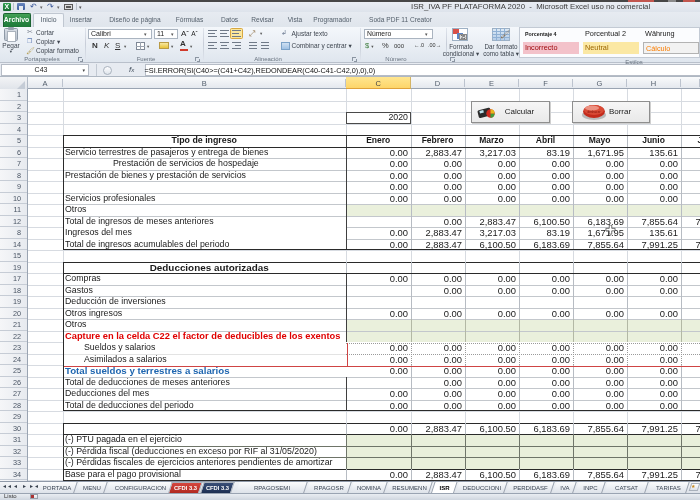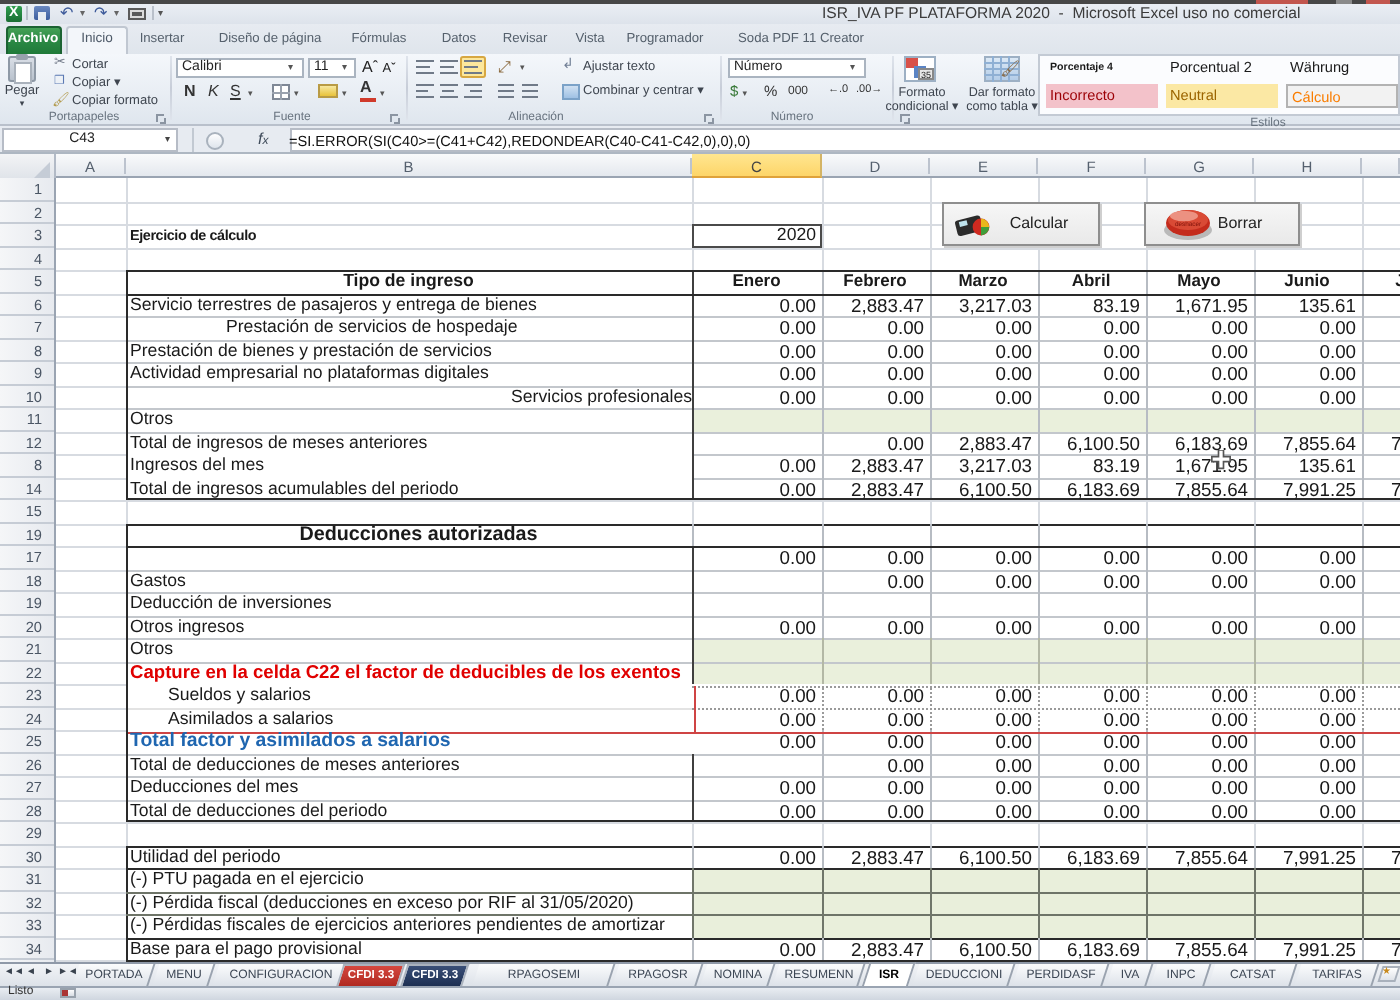--- a/index.html
+++ b/index.html
@@ -390,21 +390,20 @@
 <div style="position:absolute;left:518.5px;top:468.5px;height:11.5px;width:0;border-left:1px solid #b7bcc3;"></div>
 <div style="position:absolute;left:572.5px;top:422.5px;height:11.5px;width:0;border-left:1px solid #b7bcc3;"></div>
 <div style="position:absolute;left:572.5px;top:434px;height:34.5px;width:0;border-left:1px solid #70766a;"></div>
 <div style="position:absolute;left:572.5px;top:468.5px;height:11.5px;width:0;border-left:1px solid #b7bcc3;"></div>
 <div style="position:absolute;left:626.5px;top:422.5px;height:11.5px;width:0;border-left:1px solid #b7bcc3;"></div>
 <div style="position:absolute;left:626.5px;top:434px;height:34.5px;width:0;border-left:1px solid #70766a;"></div>
 <div style="position:absolute;left:626.5px;top:468.5px;height:11.5px;width:0;border-left:1px solid #b7bcc3;"></div>
 <div style="position:absolute;left:680.5px;top:422.5px;height:11.5px;width:0;border-left:1px solid #b7bcc3;"></div>
 <div style="position:absolute;left:680.5px;top:434px;height:34.5px;width:0;border-left:1px solid #70766a;"></div>
 <div style="position:absolute;left:680.5px;top:468.5px;height:11.5px;width:0;border-left:1px solid #b7bcc3;"></div>
-<div style="position:absolute;left:62.5px;top:112px;width:283.5px;height:11.5px;line-height:11.5px;font-size:7.2px;color:#1a1a1a;white-space:nowrap;overflow:visible;letter-spacing:-0.2px;font-weight:bold;padding-left:2.5px;box-sizing:border-box;">Ejercicio de cálculo</div>
 <div style="position:absolute;left:346px;top:112px;width:64.5px;height:11.5px;box-sizing:border-box;background:#fff;border:1px solid #4a4a4a;"></div>
 <div style="position:absolute;left:346px;top:112px;width:64.5px;height:11.5px;line-height:11.5px;font-size:8.8px;color:#1a1a1a;white-space:nowrap;overflow:visible;text-align:right;padding-right:2.5px;box-sizing:border-box;">2020</div>
 <div style="position:absolute;left:471px;top:101px;width:79px;height:22px;background:linear-gradient(#f6f6f6,#e9e9e9);border:1px solid #8e8e8e;box-sizing:border-box;box-shadow:1px 1px 0 #cfcfcf;"></div>
 <div style="position:absolute;left:471px;top:101px;width:79px;height:22px;text-align:center;font-size:8px;color:#222;line-height:22px;padding-left:18px;box-sizing:border-box;">Calcular</div>
 <svg style="position:absolute;left:477px;top:104px" width="22" height="16" viewBox="0 0 22 16">
       <rect x="1" y="5" width="13" height="8" rx="1.5" fill="#2b2b2b" transform="rotate(-14 7 9)"></rect>
       <rect x="3" y="6" width="4" height="2.5" fill="#bfe3ee" transform="rotate(-14 7 9)"></rect>
       <circle cx="13.5" cy="9.5" r="4.2" fill="#cf2a20"></circle>
       <path d="M13.5 9.5 L17.6 9.5 A4.2 4.2 0 0 1 13.5 13.7 Z" fill="#3f9e3a"></path>
       <path d="M13.5 9.5 L13.5 5.3 A4.2 4.2 0 0 1 17.6 9.5 Z" fill="#e8b71c"></path>
@@ -422,43 +421,42 @@
 <div style="position:absolute;left:346px;top:135px;width:64.5px;height:11.5px;line-height:11.5px;font-size:8.5px;color:#1a1a1a;white-space:nowrap;overflow:visible;font-weight:bold;text-align:center;">Enero</div>
 <div style="position:absolute;left:410.5px;top:135px;width:54px;height:11.5px;line-height:11.5px;font-size:8.5px;color:#1a1a1a;white-space:nowrap;overflow:visible;font-weight:bold;text-align:center;">Febrero</div>
 <div style="position:absolute;left:464.5px;top:135px;width:54px;height:11.5px;line-height:11.5px;font-size:8.5px;color:#1a1a1a;white-space:nowrap;overflow:visible;font-weight:bold;text-align:center;">Marzo</div>
 <div style="position:absolute;left:518.5px;top:135px;width:54px;height:11.5px;line-height:11.5px;font-size:8.5px;color:#1a1a1a;white-space:nowrap;overflow:visible;font-weight:bold;text-align:center;">Abril</div>
 <div style="position:absolute;left:572.5px;top:135px;width:54px;height:11.5px;line-height:11.5px;font-size:8.5px;color:#1a1a1a;white-space:nowrap;overflow:visible;font-weight:bold;text-align:center;">Mayo</div>
 <div style="position:absolute;left:626.5px;top:135px;width:54px;height:11.5px;line-height:11.5px;font-size:8.5px;color:#1a1a1a;white-space:nowrap;overflow:visible;font-weight:bold;text-align:center;">Junio</div>
 <div style="position:absolute;left:680.5px;top:135px;width:54px;height:11.5px;line-height:11.5px;font-size:8.5px;color:#1a1a1a;white-space:nowrap;overflow:visible;font-weight:bold;text-align:center;">Julio</div>
 <div style="position:absolute;left:62.5px;top:146.5px;width:283.5px;height:11.5px;line-height:11.5px;font-size:8.8px;color:#1a1a1a;white-space:nowrap;overflow:visible;padding-left:2.5px;box-sizing:border-box;">Servicio terrestres de pasajeros y entrega de bienes</div>
 <div style="position:absolute;left:62.5px;top:158px;width:283.5px;height:11.5px;line-height:11.5px;font-size:8.8px;color:#1a1a1a;white-space:nowrap;overflow:visible;padding-left:2.5px;box-sizing:border-box;margin-left:48px;">Prestación de servicios de hospedaje</div>
 <div style="position:absolute;left:62.5px;top:169.5px;width:283.5px;height:11.5px;line-height:11.5px;font-size:8.8px;color:#1a1a1a;white-space:nowrap;overflow:visible;padding-left:2.5px;box-sizing:border-box;">Prestación de bienes y prestación de servicios</div>
-<div style="position:absolute;left:62.5px;top:181px;width:283.5px;height:11.5px;line-height:11.5px;font-size:8.8px;color:#1a1a1a;white-space:nowrap;overflow:visible;padding-left:2.5px;box-sizing:border-box;">Actividad empresarial no plataformas digitales</div>
-<div style="position:absolute;left:62.5px;top:192.5px;width:283.5px;height:11.5px;line-height:11.5px;font-size:8.8px;color:#1a1a1a;white-space:nowrap;overflow:visible;padding-left:2.5px;box-sizing:border-box;text-align:right;">Servicios profesionales</div>
+<div style="position:absolute;left:62.5px;top:192.5px;width:283.5px;height:11.5px;line-height:11.5px;font-size:8.8px;color:#1a1a1a;white-space:nowrap;overflow:visible;padding-left:2.5px;box-sizing:border-box;">Servicios profesionales</div>
 <div style="position:absolute;left:62.5px;top:204px;width:283.5px;height:11.5px;line-height:11.5px;font-size:8.8px;color:#1a1a1a;white-space:nowrap;overflow:visible;padding-left:2.5px;box-sizing:border-box;">Otros</div>
 <div style="position:absolute;left:62.5px;top:215.5px;width:283.5px;height:11.5px;line-height:11.5px;font-size:8.8px;color:#1a1a1a;white-space:nowrap;overflow:visible;padding-left:2.5px;box-sizing:border-box;">Total de ingresos de meses anteriores</div>
 <div style="position:absolute;left:62.5px;top:227px;width:283.5px;height:11.5px;line-height:11.5px;font-size:8.8px;color:#1a1a1a;white-space:nowrap;overflow:visible;padding-left:2.5px;box-sizing:border-box;">Ingresos del mes</div>
 <div style="position:absolute;left:62.5px;top:238.5px;width:283.5px;height:11.5px;line-height:11.5px;font-size:8.8px;color:#1a1a1a;white-space:nowrap;overflow:visible;padding-left:2.5px;box-sizing:border-box;">Total de ingresos acumulables del periodo</div>
+<div style="position:absolute;left:62.5px;top:273px;width:283.5px;height:11.5px;line-height:11.5px;font-size:8.8px;color:#1a1a1a;white-space:nowrap;overflow:visible;padding-left:2.5px;box-sizing:border-box;">Compras</div>
 <div style="position:absolute;left:62.5px;top:284.5px;width:283.5px;height:11.5px;line-height:11.5px;font-size:8.8px;color:#1a1a1a;white-space:nowrap;overflow:visible;padding-left:2.5px;box-sizing:border-box;">Gastos</div>
 <div style="position:absolute;left:62.5px;top:296px;width:283.5px;height:11.5px;line-height:11.5px;font-size:8.8px;color:#1a1a1a;white-space:nowrap;overflow:visible;padding-left:2.5px;box-sizing:border-box;">Deducción de inversiones</div>
 <div style="position:absolute;left:62.5px;top:307.5px;width:283.5px;height:11.5px;line-height:11.5px;font-size:8.8px;color:#1a1a1a;white-space:nowrap;overflow:visible;padding-left:2.5px;box-sizing:border-box;">Otros ingresos</div>
 <div style="position:absolute;left:62.5px;top:319px;width:283.5px;height:11.5px;line-height:11.5px;font-size:8.8px;color:#1a1a1a;white-space:nowrap;overflow:visible;padding-left:2.5px;box-sizing:border-box;">Otros</div>
 <div style="position:absolute;left:62.5px;top:376.5px;width:283.5px;height:11.5px;line-height:11.5px;font-size:8.8px;color:#1a1a1a;white-space:nowrap;overflow:visible;padding-left:2.5px;box-sizing:border-box;">Total de deducciones de meses anteriores</div>
 <div style="position:absolute;left:62.5px;top:388px;width:283.5px;height:11.5px;line-height:11.5px;font-size:8.8px;color:#1a1a1a;white-space:nowrap;overflow:visible;padding-left:2.5px;box-sizing:border-box;">Deducciones del mes</div>
 <div style="position:absolute;left:62.5px;top:399.5px;width:283.5px;height:11.5px;line-height:11.5px;font-size:8.8px;color:#1a1a1a;white-space:nowrap;overflow:visible;padding-left:2.5px;box-sizing:border-box;">Total de deducciones del periodo</div>
-<div style="position:absolute;left:62.5px;top:422.5px;width:283.5px;height:11.5px;line-height:11.5px;font-size:8.8px;color:#1a1a1a;white-space:nowrap;overflow:visible;padding-left:2.5px;box-sizing:border-box;">Utilidad del periodo</div>
 <div style="position:absolute;left:62.5px;top:434px;width:283.5px;height:11.5px;line-height:11.5px;font-size:8.8px;color:#1a1a1a;white-space:nowrap;overflow:visible;padding-left:2.5px;box-sizing:border-box;">(-) PTU pagada en el ejercicio</div>
 <div style="position:absolute;left:62.5px;top:445.5px;width:283.5px;height:11.5px;line-height:11.5px;font-size:8.8px;color:#1a1a1a;white-space:nowrap;overflow:visible;padding-left:2.5px;box-sizing:border-box;">(-) Pérdida fiscal (deducciones en exceso por RIF al 31/05/2020)</div>
 <div style="position:absolute;left:62.5px;top:457px;width:283.5px;height:11.5px;line-height:11.5px;font-size:8.8px;color:#1a1a1a;white-space:nowrap;overflow:visible;padding-left:2.5px;box-sizing:border-box;">(-) Pérdidas fiscales de ejercicios anteriores pendientes de amortizar</div>
 <div style="position:absolute;left:62.5px;top:468.5px;width:283.5px;height:11.5px;line-height:11.5px;font-size:8.8px;color:#1a1a1a;white-space:nowrap;overflow:visible;padding-left:2.5px;box-sizing:border-box;">Base para el pago provisional</div>
 <div style="position:absolute;left:67.5px;top:261.5px;width:283.5px;height:11.5px;line-height:11.5px;font-size:9.9px;font-weight:bold;color:#1a1a1a;text-align:center;">Deducciones autorizadas</div>
 <div style="position:absolute;left:62.5px;top:330.5px;width:283.5px;height:11.5px;line-height:11.5px;font-size:9.3px;color:#e00000;white-space:nowrap;overflow:visible;font-weight:bold;padding-left:2.5px;box-sizing:border-box;">Capture en la celda C22 el factor de deducibles de los exentos</div>
 <div style="position:absolute;left:62.5px;top:342px;width:283.5px;height:11.5px;line-height:11.5px;font-size:8.8px;color:#1a1a1a;white-space:nowrap;overflow:visible;padding-left:21.5px;box-sizing:border-box;">Sueldos y salarios</div>
 <div style="position:absolute;left:62.5px;top:353.5px;width:283.5px;height:11.5px;line-height:11.5px;font-size:8.8px;color:#1a1a1a;white-space:nowrap;overflow:visible;padding-left:21.5px;box-sizing:border-box;">Asimilados a salarios</div>
-<div style="position:absolute;left:62.5px;top:365px;width:283.5px;height:11.5px;line-height:11.5px;font-size:9.7px;color:#1f66b0;white-space:nowrap;overflow:visible;font-weight:bold;padding-left:2.5px;box-sizing:border-box;">Total factor y asimilados a salarios</div>
+<div style="position:absolute;left:62.5px;top:365px;width:283.5px;height:11.5px;line-height:11.5px;font-size:9.7px;color:#1f66b0;white-space:nowrap;overflow:visible;font-weight:bold;padding-left:2.5px;box-sizing:border-box;">Total sueldos y terrestres a salarios</div>
 <div style="position:absolute;left:346px;top:146.5px;width:64.5px;height:11.5px;line-height:11.5px;font-size:9.4px;color:#1a1a1a;white-space:nowrap;overflow:visible;text-align:right;padding-right:2.5px;box-sizing:border-box;">0.00</div>
 <div style="position:absolute;left:410.5px;top:146.5px;width:54px;height:11.5px;line-height:11.5px;font-size:9.4px;color:#1a1a1a;white-space:nowrap;overflow:visible;text-align:right;padding-right:2.5px;box-sizing:border-box;">2,883.47</div>
 <div style="position:absolute;left:464.5px;top:146.5px;width:54px;height:11.5px;line-height:11.5px;font-size:9.4px;color:#1a1a1a;white-space:nowrap;overflow:visible;text-align:right;padding-right:2.5px;box-sizing:border-box;">3,217.03</div>
 <div style="position:absolute;left:518.5px;top:146.5px;width:54px;height:11.5px;line-height:11.5px;font-size:9.4px;color:#1a1a1a;white-space:nowrap;overflow:visible;text-align:right;padding-right:2.5px;box-sizing:border-box;">83.19</div>
 <div style="position:absolute;left:572.5px;top:146.5px;width:54px;height:11.5px;line-height:11.5px;font-size:9.4px;color:#1a1a1a;white-space:nowrap;overflow:visible;text-align:right;padding-right:2.5px;box-sizing:border-box;">1,671.95</div>
 <div style="position:absolute;left:626.5px;top:146.5px;width:54px;height:11.5px;line-height:11.5px;font-size:9.4px;color:#1a1a1a;white-space:nowrap;overflow:visible;text-align:right;padding-right:2.5px;box-sizing:border-box;">135.61</div>
 <div style="position:absolute;left:346px;top:158px;width:64.5px;height:11.5px;line-height:11.5px;font-size:9.4px;color:#1a1a1a;white-space:nowrap;overflow:visible;text-align:right;padding-right:2.5px;box-sizing:border-box;">0.00</div>
 <div style="position:absolute;left:410.5px;top:158px;width:54px;height:11.5px;line-height:11.5px;font-size:9.4px;color:#1a1a1a;white-space:nowrap;overflow:visible;text-align:right;padding-right:2.5px;box-sizing:border-box;">0.00</div>
 <div style="position:absolute;left:464.5px;top:158px;width:54px;height:11.5px;line-height:11.5px;font-size:9.4px;color:#1a1a1a;white-space:nowrap;overflow:visible;text-align:right;padding-right:2.5px;box-sizing:border-box;">0.00</div>
 <div style="position:absolute;left:518.5px;top:158px;width:54px;height:11.5px;line-height:11.5px;font-size:9.4px;color:#1a1a1a;white-space:nowrap;overflow:visible;text-align:right;padding-right:2.5px;box-sizing:border-box;">0.00</div>

